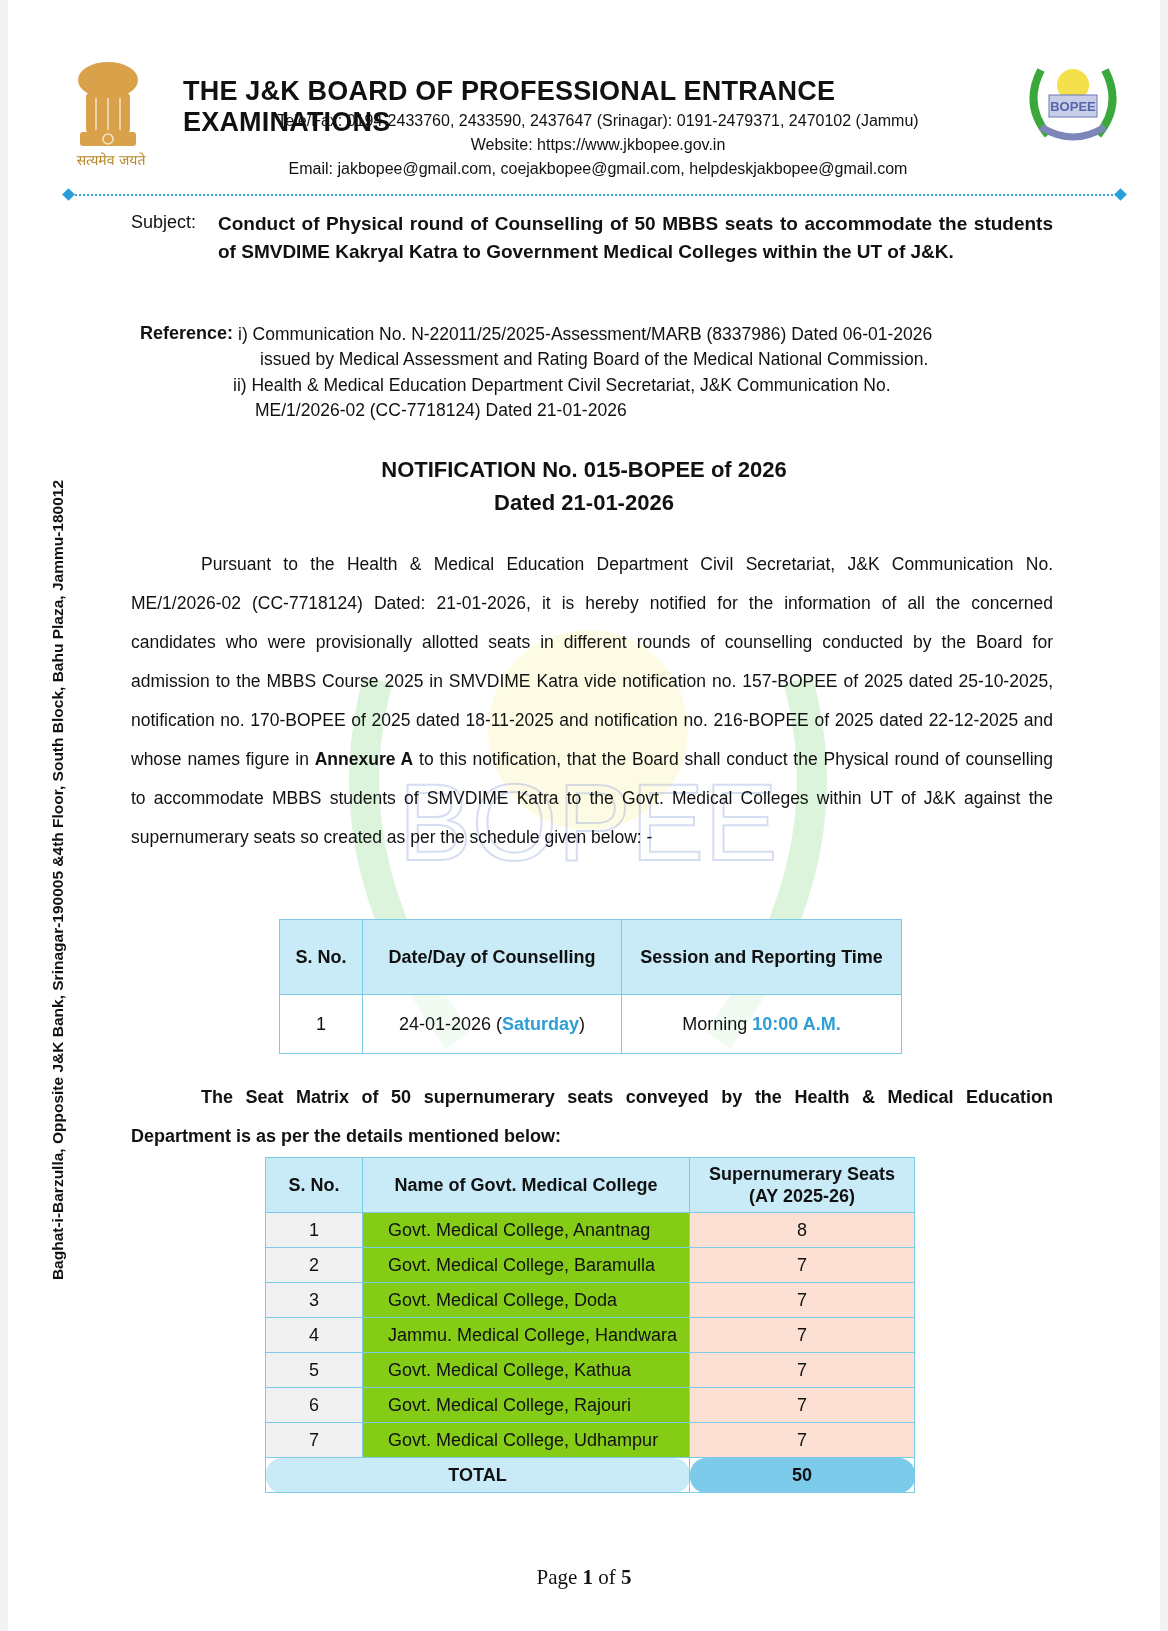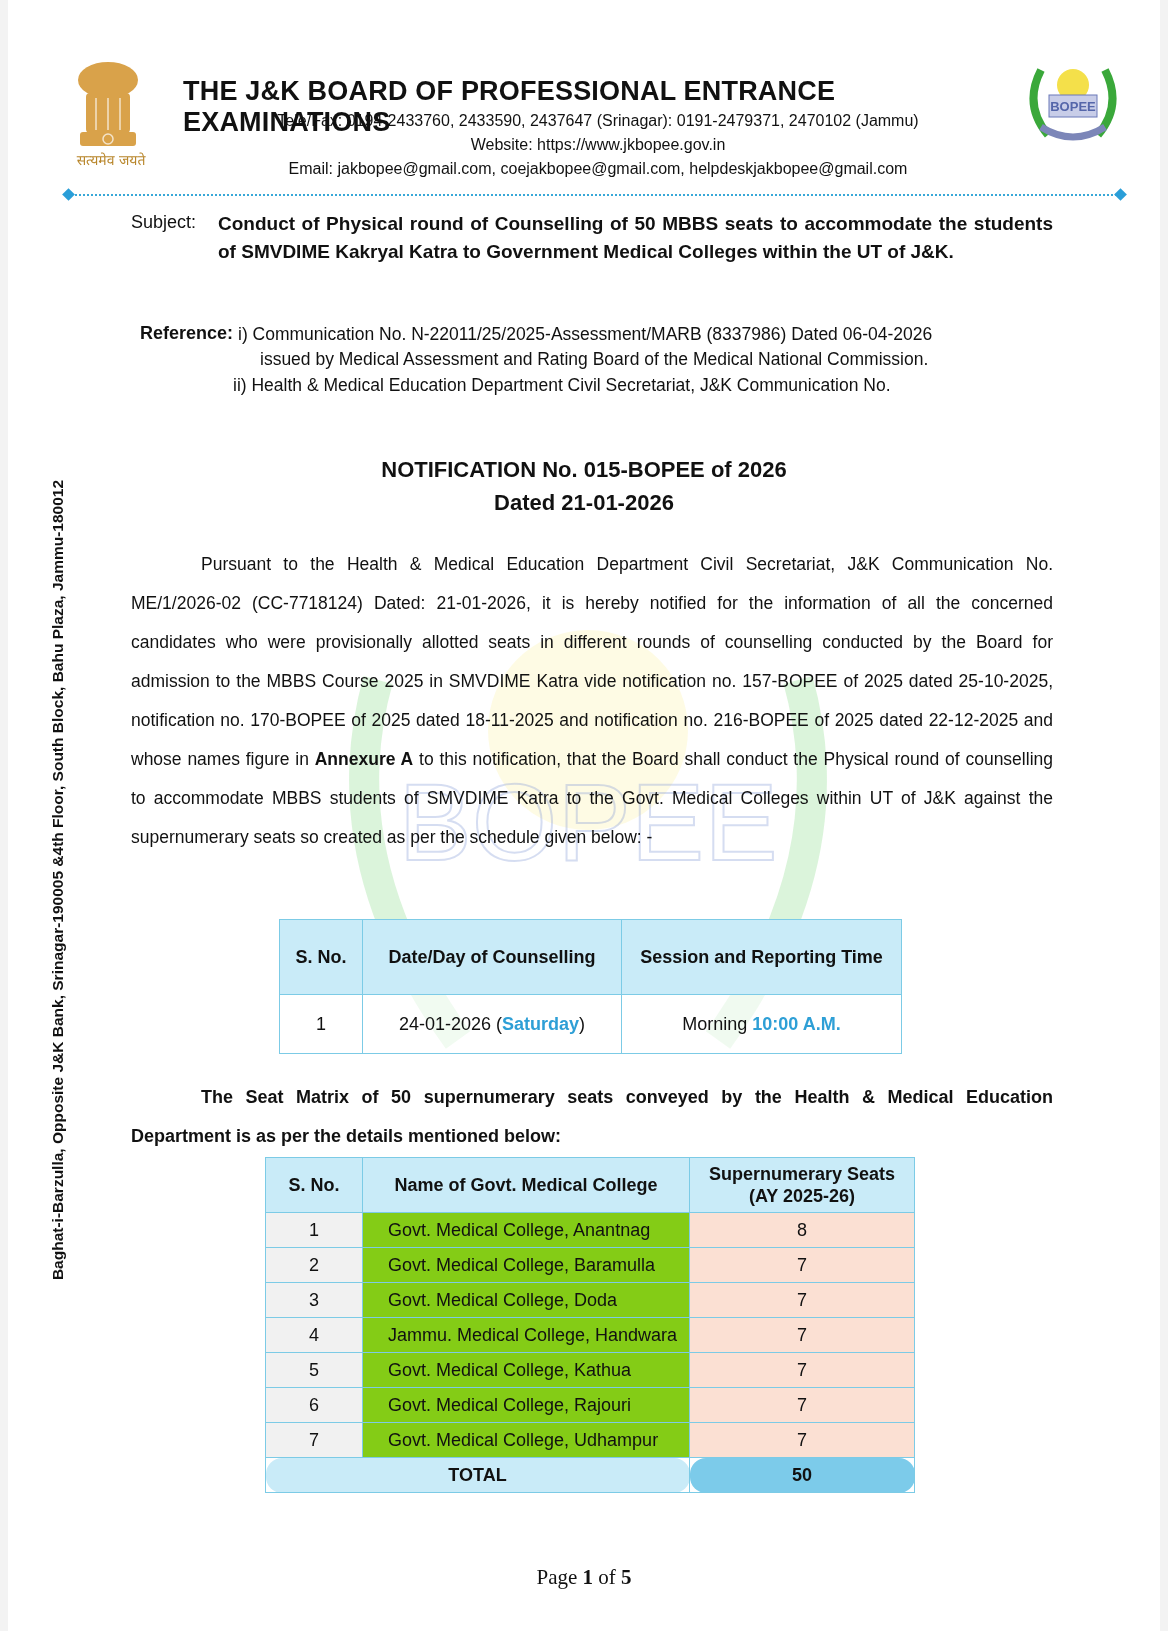--- a/index.html
+++ b/index.html
@@ -98,26 +98,27 @@
   <div class="rule"></div>
   <div class="rule-dot" style="left:56px"></div>
   <div class="rule-dot" style="left:1108px"></div>
 
   <div class="subj-label">Subject:</div>
   <div class="subj-text">Conduct of Physical round of Counselling of 50 MBBS seats to accommodate the students of SMVDIME Kakryal Katra to Government Medical Colleges within the UT of J&amp;K.</div>
 
   <div class="ref-label">Reference:</div>
   <div class="ref-item ref1">
     <span>i)</span>
-    <span>Communication No. N-22011/25/2025-Assessment/MARB (8337986) Dated 06-04-2026</span><br>
+    <span>Communication No. N-22011/25/2025-Assessment/MARB (8337986) Dated 06-01-2026</span><br>
     <span class="ref-indent">issued by Medical Assessment and Rating Board of the Medical National Commission.</span>
   </div>
   <div class="ref-item ref2">
     <span>ii)</span>
     <span>Health &amp; Medical Education Department Civil Secretariat, J&amp;K Communication No.</span><br>
+    <span class="ref-indent">ME/1/2026-02 (CC-7718124) Dated 21-01-2026</span>
   </div>
 
   <div class="notif-title nt1">NOTIFICATION No. 015-BOPEE of 2026</div>
   <div class="notif-title nt2">Dated 21-01-2026</div>
 
   <div class="body-para"><span>Pursuant to the Health &amp; Medical Education Department Civil Secretariat, J&amp;K Communication No. ME/1/2026-02 (CC-7718124) Dated: 21-01-2026, it is hereby notified for the information of all the concerned candidates who were provisionally allotted seats in different rounds of counselling conducted by the Board for admission to the MBBS Course 2025 in SMVDIME Katra vide notification no. 157-BOPEE of 2025 dated 25-10-2025, notification no. 170-BOPEE of 2025 dated 18-11-2025 and notification no. 216-BOPEE of 2025 dated 22-12-2025 and whose names figure in </span><b>Annexure A</b><span> to this notification,  that the Board shall conduct the Physical round of counselling to accommodate MBBS students of SMVDIME Katra to the Govt. Medical Colleges within UT of J&amp;K against the supernumerary seats so created as per the schedule given below: -</span></div>
 
   <table class="sched">
     <tbody>
         <tr>

